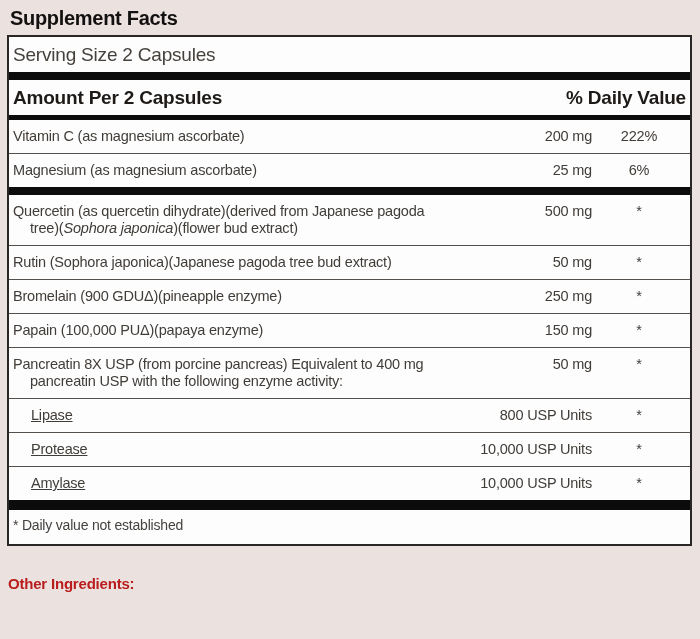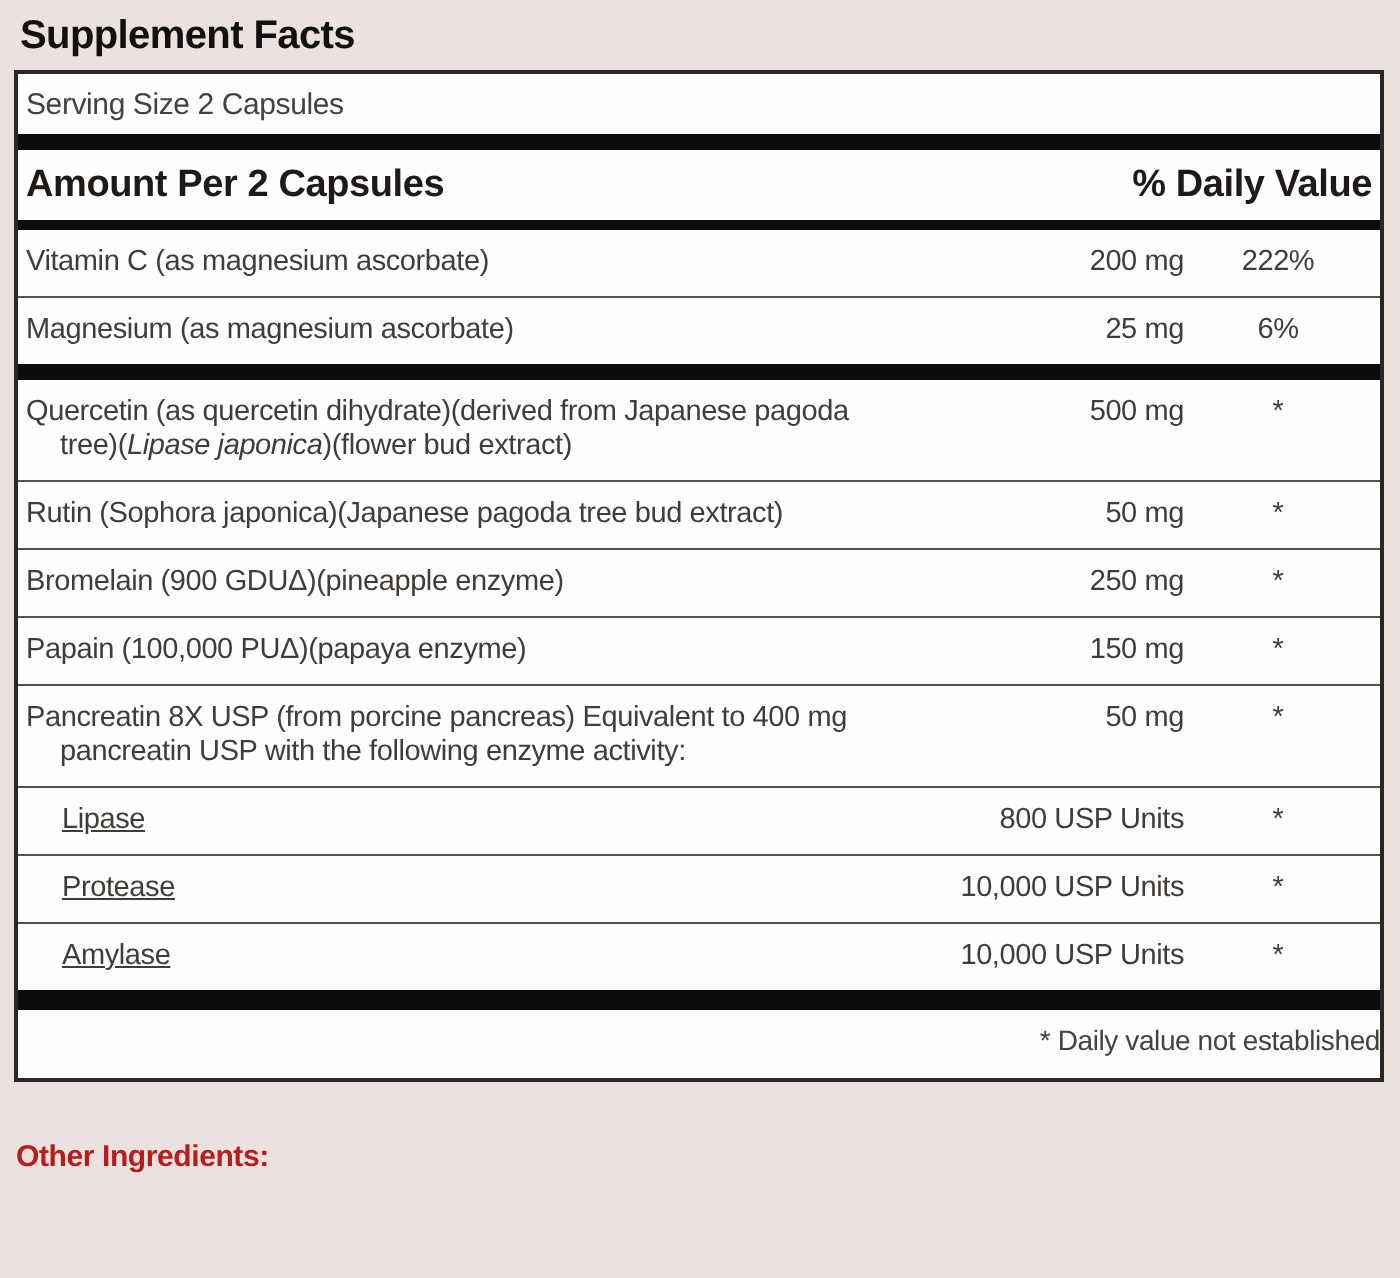--- a/index.html
+++ b/index.html
@@ -17,21 +17,21 @@
     color: #121010;
     letter-spacing: -0.3px;
     margin: 2px 0 5px 3px;
   }
   .panel {
     background: #fefdfd;
     border: 2px solid #2a2626;
     width: 100%;
   }
   .serving {
-    font-size: 15px;
+    font-size: 19px;
     padding: 7px 4px 6px 4px;
     color: #45413d;
   }
   .bar { background: #0d0c0c; width: 100%; }
   .bar8  { height: 8px; }
   .bar5  { height: 5px; }
   .bar10 { height: 10px; }
   .hdr-row {
     display: grid;
     grid-template-columns: 1fr 224px;
@@ -52,21 +52,20 @@
   .row .name { padding-right: 8px; }
   .row .name.hang { padding-left: 17px; text-indent: -17px; }
   .row .name.sub  { padding-left: 18px; text-decoration: underline; }
   .row .amt { text-align: right; white-space: nowrap; }
   .row .dv  { text-align: center; }
   .sep { border-top: 1px solid #55504c; margin: 0; }
   .footnote {
     font-size: 14px;
     padding: 7px 0 11px 4px;
     color: #45413d;
-    text-align: right;
   }
   .other { margin: 29px 0 0 1px; }
   .oi-label {
     font-size: 15px;
     font-weight: 700;
     color: #b91c1c;
     margin-bottom: 18px;
   }
   .oi-text {
     font-size: 14.5px;
@@ -104,21 +103,21 @@
 
   <div class="row">
     <div class="name">Magnesium (as magnesium ascorbate)</div>
     <div class="amt">25 mg</div>
     <div class="dv">6%</div>
   </div>
 
   <div class="bar bar8"></div>
 
   <div class="row">
-    <div class="name hang"><span>Quercetin (as quercetin dihydrate)(derived from Japanese pagoda tree)(</span><i>Lipase japonica</i><span>)(flower bud extract)</span></div>
+    <div class="name hang"><span>Quercetin (as quercetin dihydrate)(derived from Japanese pagoda tree)(</span><i>Sophora japonica</i><span>)(flower bud extract)</span></div>
     <div class="amt">500 mg</div>
     <div class="dv">*</div>
   </div>
   <div class="sep"></div>
 
   <div class="row">
     <div class="name">Rutin (Sophora japonica)(Japanese pagoda tree bud extract)</div>
     <div class="amt">50 mg</div>
     <div class="dv">*</div>
   </div>

